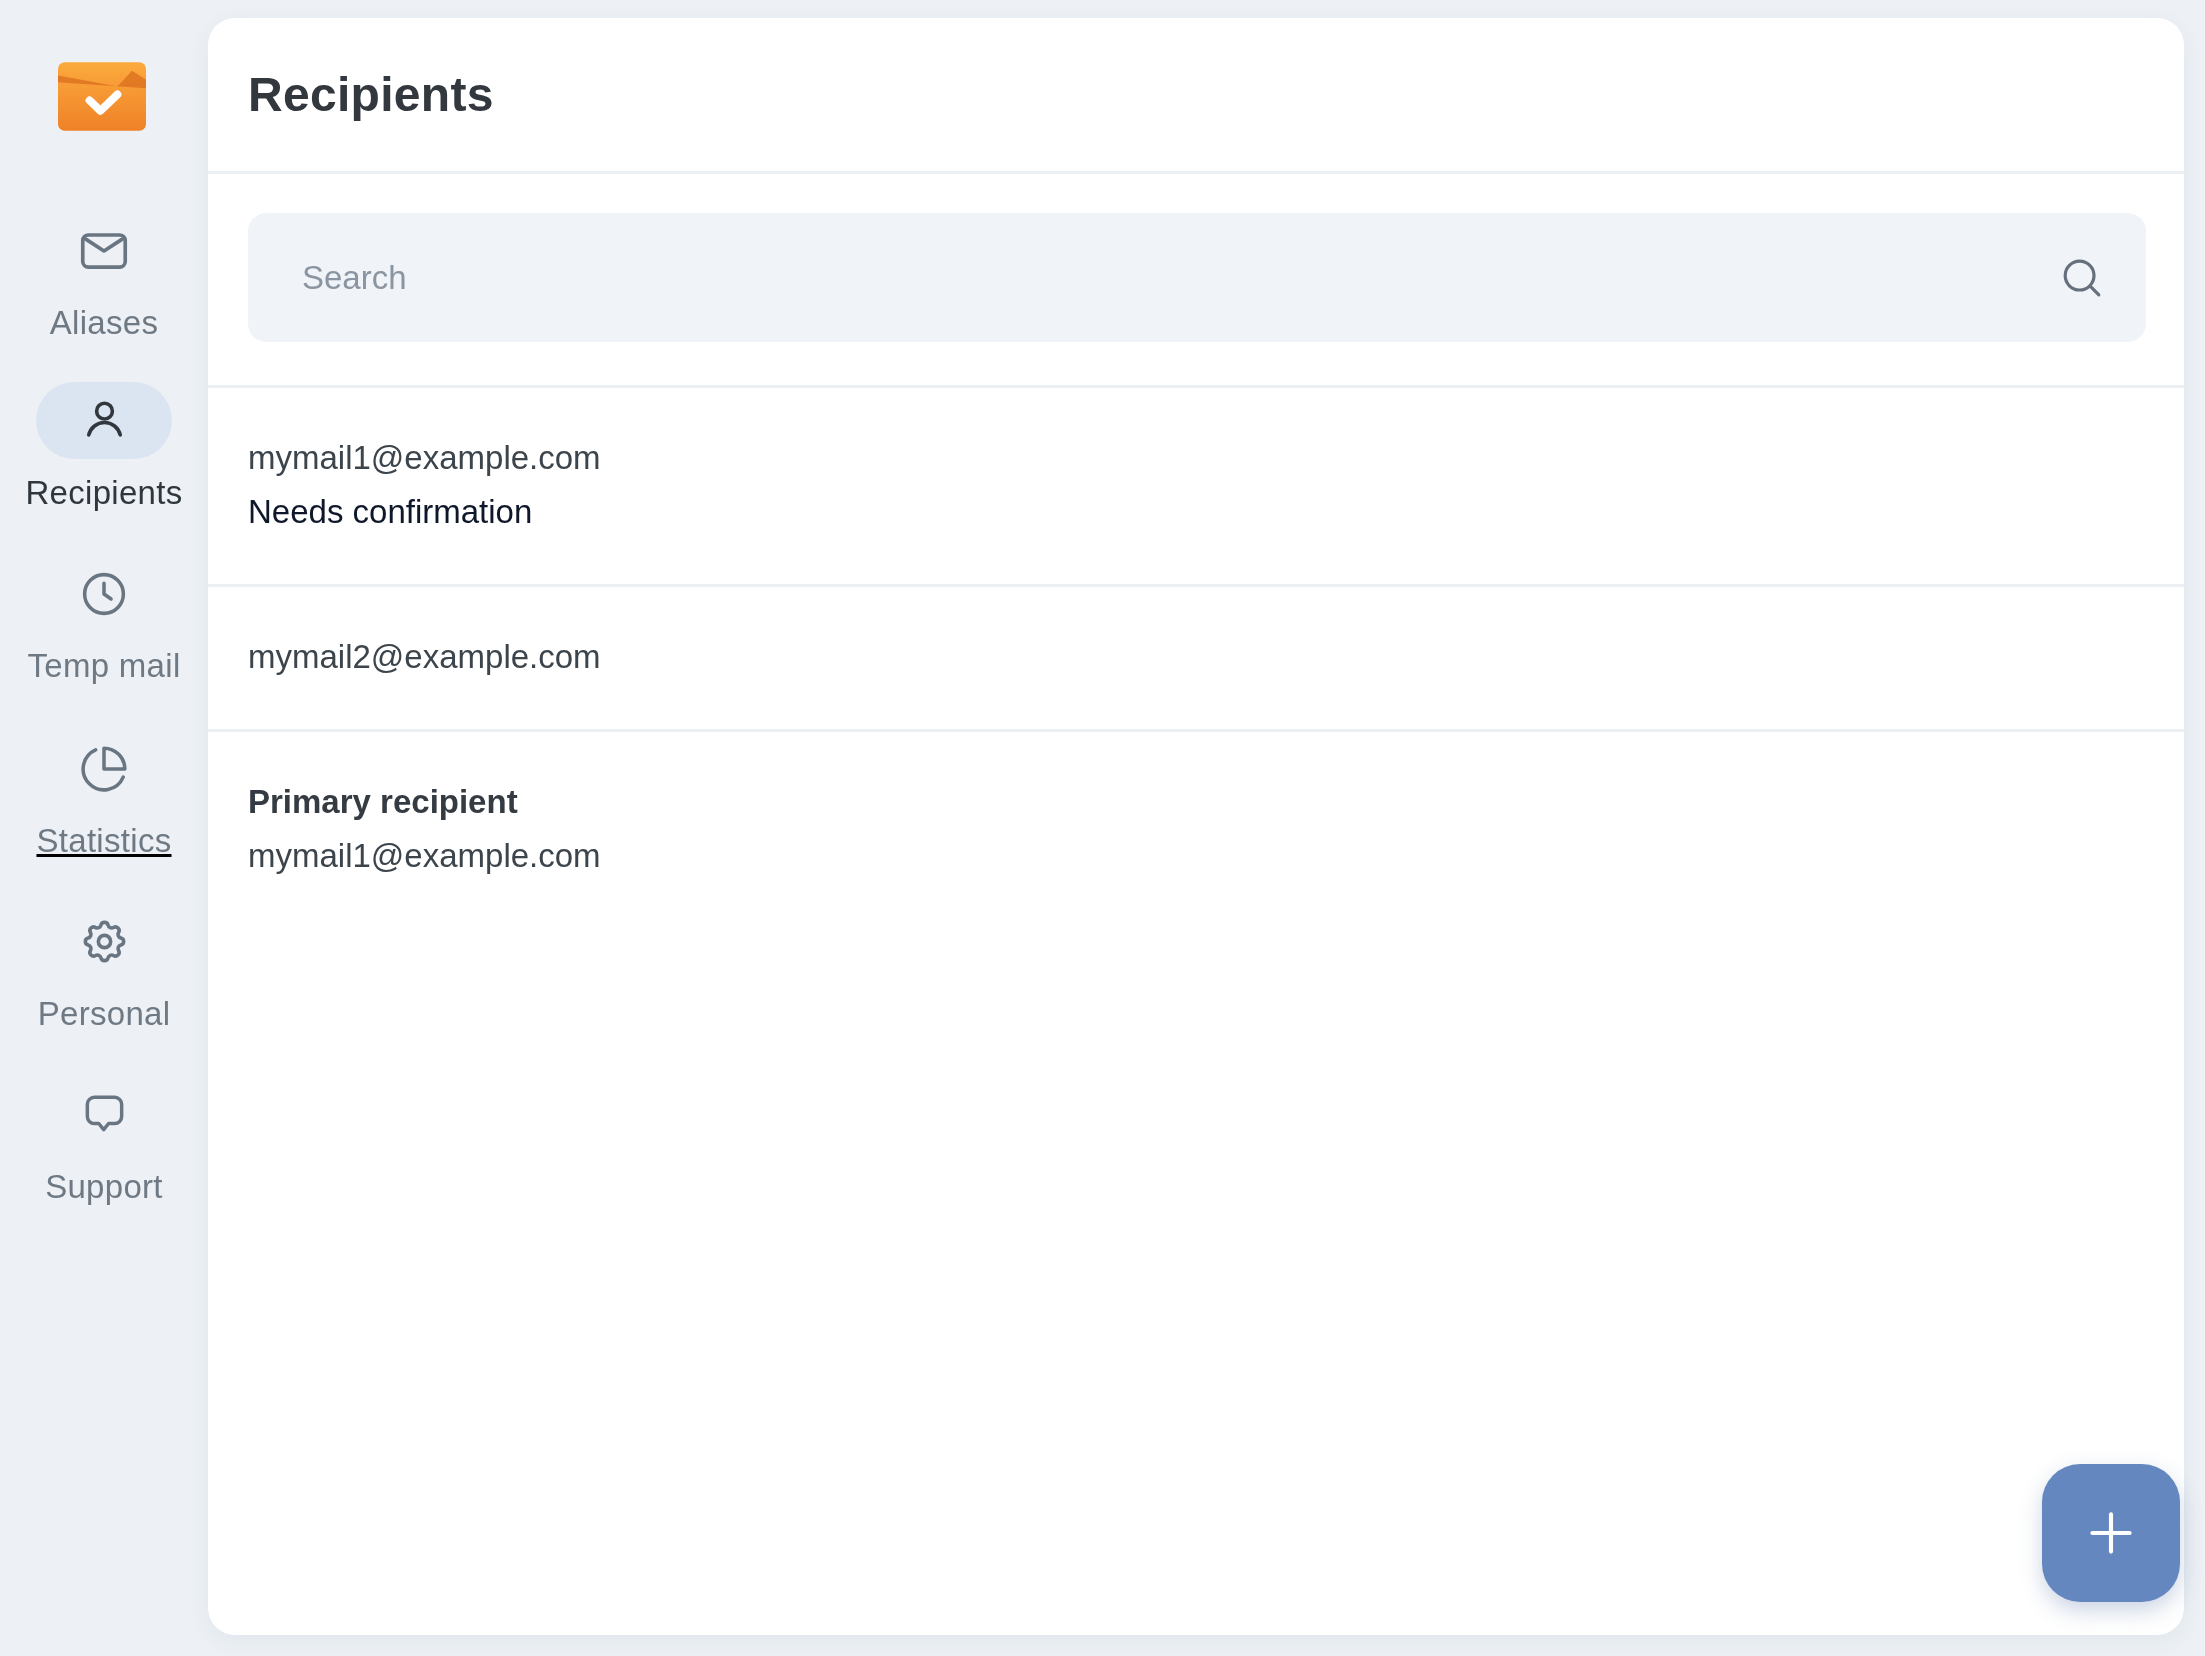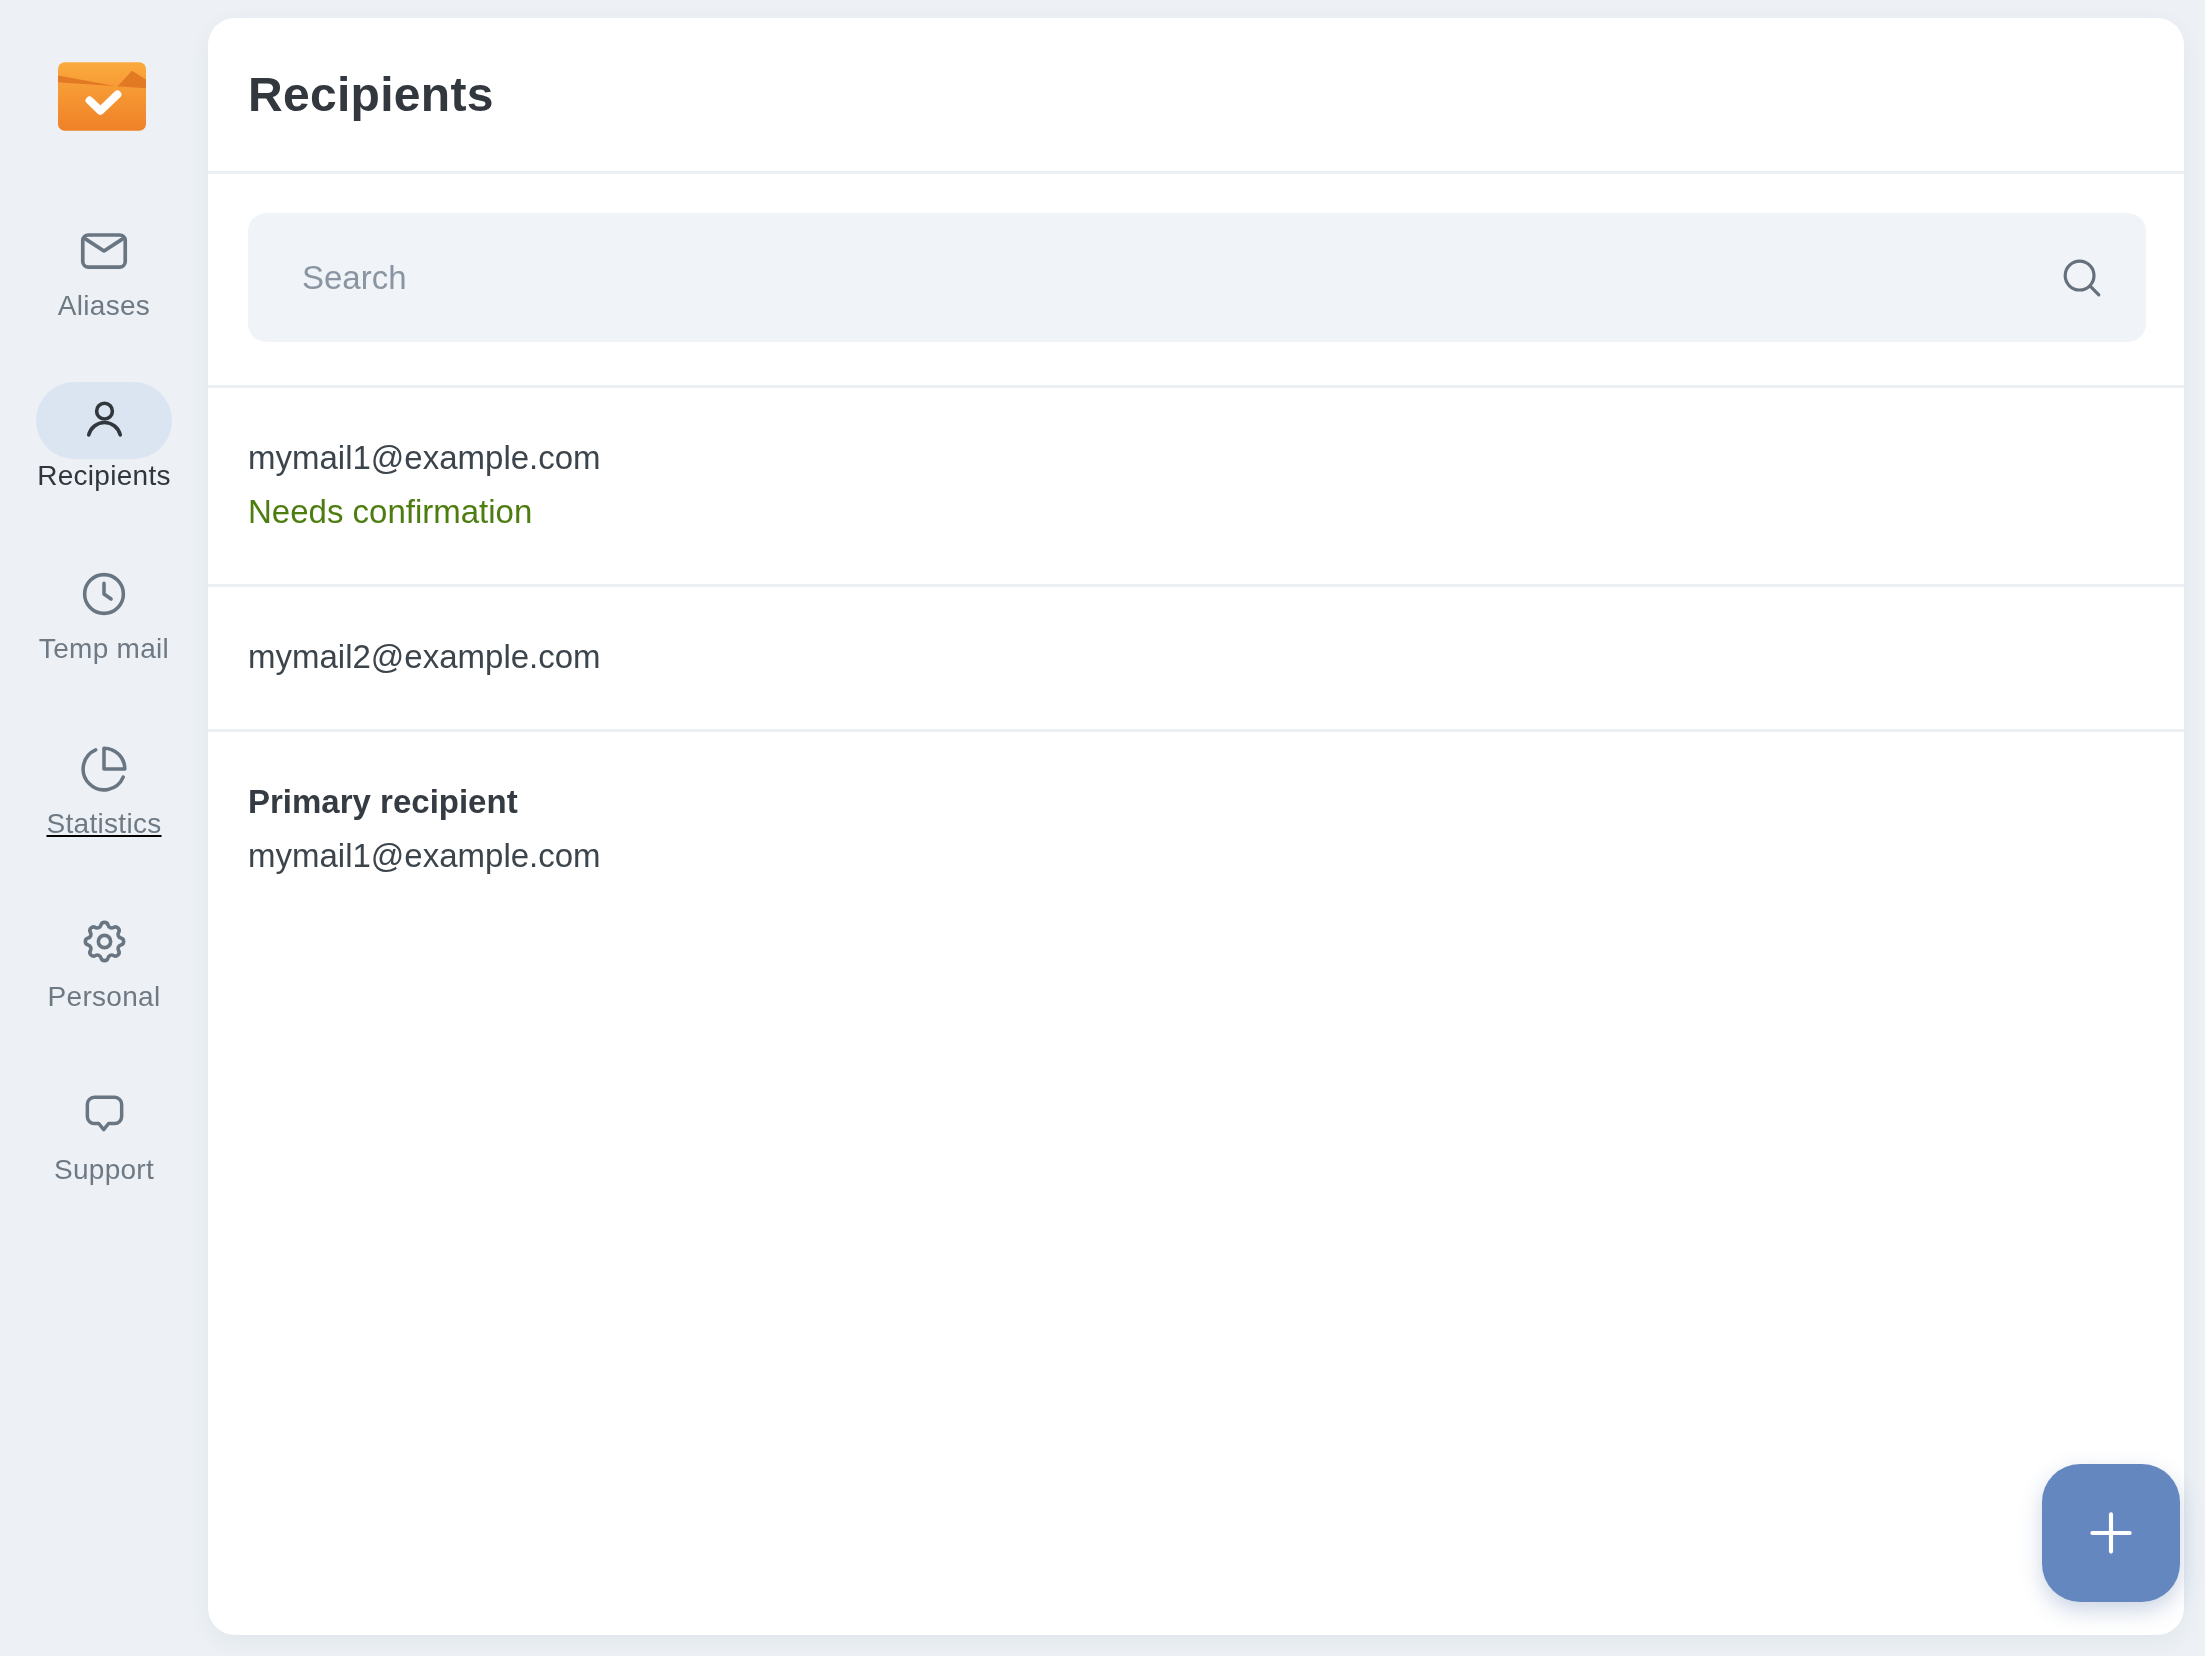--- a/index.html
+++ b/index.html
@@ -22,21 +22,21 @@
     display: flex; flex-direction: column; align-items: center;
     cursor: pointer; user-select: none;
   }
   .icon-wrap {
     width: 136px; height: 77px; border-radius: 39px;
     display: flex; align-items: center; justify-content: center;
     color: #6a7582;
   }
   .icon-wrap.active { background: #dbe5f1; color: #31373d; }
   .nav-label {
-    font-size: 28px; line-height: 33px;
+    margin-top: 17px; font-size: 33px; line-height: 33px;
     color: #6e7984; letter-spacing: 0.3px;
   }
   .nav-label.active { color: #2f363d; }
   .ni-0 { top: 212px; }
   .ni-1 { top: 382px; }
   .ni-2 { top: 555px; }
   .ni-3 { top: 730px; text-decoration: underline; }
   .ni-4 { top: 903px; }
   .ni-5 { top: 1076px; }
 
@@ -75,21 +75,21 @@
     border: none; background: transparent; margin-right: 35px;
     width: 58px; height: 58px; padding: 0; cursor: pointer;
     display: flex; align-items: center; justify-content: center;
     color: #66707c;
   }
 
   .recipient-row { padding: 43px 40px 45px 40px; cursor: pointer; }
   .recipient-row + .recipient-row { border-top: 3px solid #ecf0f5; }
   .recipient-row .name  { font-size: 33px; font-weight: 600; line-height: 54px; color: #343b42; }
   .recipient-row .email { font-size: 33px; font-weight: 400; line-height: 54px; color: #3c444c; }
-  .recipient-row .status{ font-size: 33px; font-weight: 400; line-height: 54px; color: #4d7c0f; }
+  .recipient-row .status{ font-size: 33px; font-weight: 400; line-height: 54px; color: #0f172a; }
 
   
   .fab {
     position: absolute; left: 2042px; top: 1464px;
     width: 138px; height: 138px; border-radius: 38px;
     background: #6487c0; border: none; cursor: pointer;
     display: flex; align-items: center; justify-content: center;
     box-shadow: 0 8.5px 21px rgba(90, 120, 170, 0.30);
     color: #ffffff;
   }

